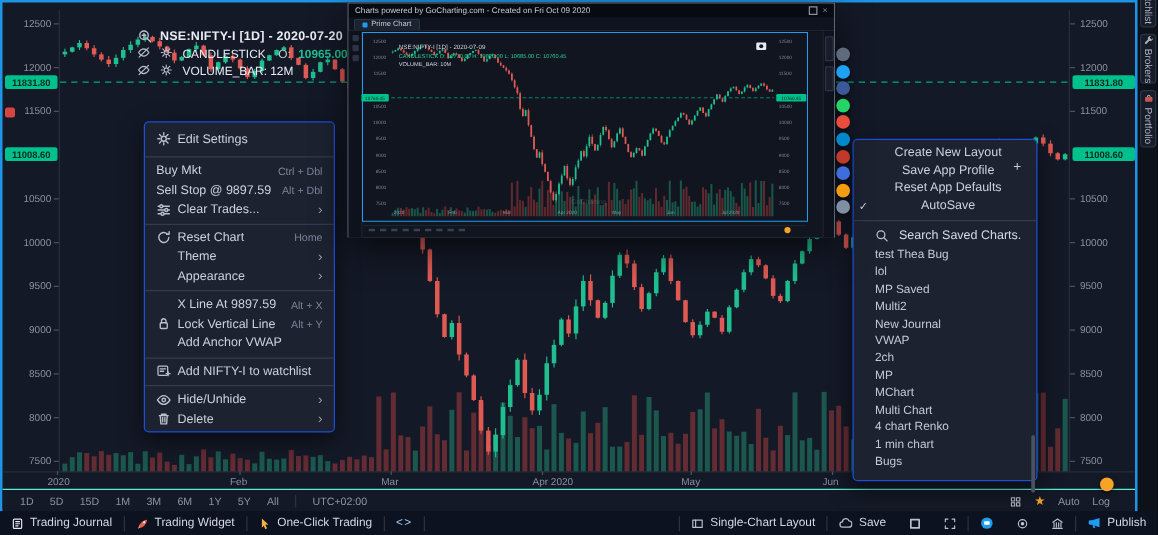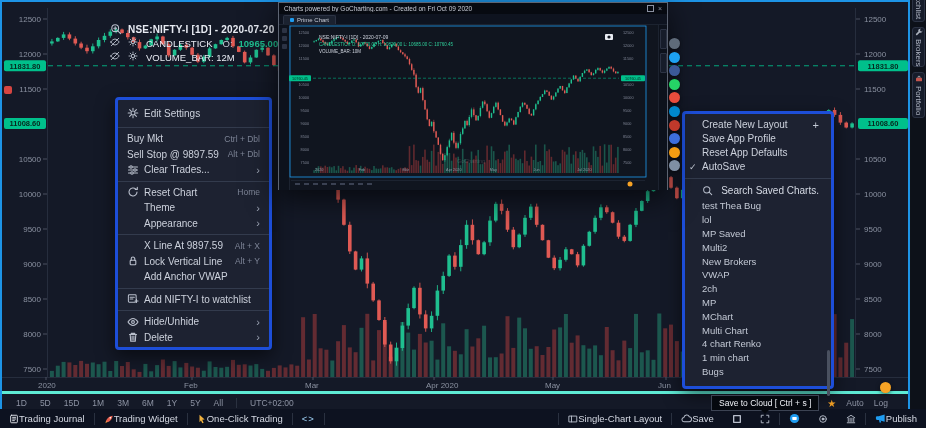--- a/index.html
+++ b/index.html
@@ -15,48 +15,48 @@
   .hdr-row{display:flex;align-items:center;gap:6px;height:14px;}
   .hdr-sym{font-size:10px;color:#e8ebf3;letter-spacing:.2px;font-weight:bold;}
   .hdr-study{font-size:9.5px;color:#e8ebf3;}
   .hdr-lbl{font-size:9.5px;color:#c3c9d5;margin-left:4px;}
   .hdr-val{font-size:9.5px;color:#1fbf8f;font-weight:bold;}
   .hicon{display:inline-flex;width:12px;height:12px;}
   #alert-icon{position:absolute;left:2px;top:84px;width:8px;height:8px;border-radius:2px;
     background:#d64541;z-index:5;}
   
   #timeframe-bar{position:absolute;left:0;right:0;top:389px;height:18px;display:flex;align-items:center;
-    gap:13px;padding:0 10px 0 14px;font-size:8.5px;color:#8d93a3;border-top:3px solid #5eead4;background:#141927;}
+    gap:13px;padding:0 10px 0 14px;font-size:8.5px;color:#8d93a3;border-top:1px solid #5eead4;background:#141927;}
   .tf-item{cursor:pointer;}
   .tf-sep{width:1px;height:10px;background:#2a3140;}
   #tf-right{margin-left:auto;display:flex;align-items:center;gap:10px;padding-right:10px;}
   #tf-star{color:#f7a325;font-size:10px;}
   
   #fab-dot{position:absolute;left:880px;top:382px;width:11px;height:11px;border-radius:50%;
     background:#f7a325;z-index:24;box-shadow:0 1px 4px rgba(0,0,0,.6);}
   
   #right-tabs{position:absolute;left:911px;top:0;width:15px;height:428px;background:#0d1119;z-index:20;}
   .vtab{position:absolute;left:1px;width:13px;box-sizing:border-box;background:#161c2a;border:1px solid #2c3344;
     border-radius:3px;writing-mode:vertical-rl;display:flex;align-items:center;justify-content:center;
     font-size:8px;color:#aeb4c2;gap:3px;padding:3px 0;}
   
-  .menu{position:absolute;background:#1d2231;border:3px solid #1d4ed8;border-radius:4px;
+  .menu{position:absolute;background:#1d2231;border:1px solid #1d4ed8;border-radius:4px;
     box-shadow:0 6px 18px rgba(0,0,0,.55);z-index:30;}
   #context-menu{left:115px;top:97px;width:151px;padding:2px 0;}
   .mrow{display:flex;align-items:center;height:15.5px;padding:0 9px;font-size:10px;color:#ccd1dc;cursor:pointer;}
   .mrow.tall{height:22px;}
   .mi-ic{width:17px;display:inline-flex;align-items:center;flex:none;}
   .mi-short{margin-left:auto;font-size:8.5px;color:#7d8496;}
   .mi-chev{margin-left:auto;font-size:11px;color:#9aa1b2;line-height:10px;}
   .mdiv{height:1px;background:#333b4d;margin:3px 0;}
   .icsvg{stroke:#b9bfcc;fill:none;stroke-width:1.1;stroke-linecap:round;stroke-linejoin:round;}
   
   #layout-menu{left:682px;top:111px;width:146px;padding:5px 0 8px 0;}
-  .lrow{position:relative;display:flex;height:14px;padding:0 12px 0 17px;
-    font-size:10px;color:#ccd1dc;cursor:pointer;}
+  .lrow{position:relative;display:flex;align-items:center;height:14px;padding:0 12px 0 17px;
+    font-size:10px;color:#ccd1dc;cursor:pointer;flex-direction:column;}
   .lrow .trail{margin-left:auto;display:inline-flex;}
   .l-check{position:absolute;left:4px;top:1px;color:#c3c9d5;font-size:9px;}
   .searchrow{display:flex;align-items:center;gap:8px;height:17px;padding:0 12px 0 15px;font-size:10px;color:#d5dae4;justify-content:flex-end;}
   .srow{display:flex;align-items:center;height:13.8px;padding:0 12px 0 17px;font-size:9.5px;color:#c3c9d5;cursor:pointer;}
   #lm-scroll{position:absolute;right:1px;top:236px;width:3px;height:46px;border-radius:2px;background:#4a5160;}
   
   #popup{position:absolute;left:278px;top:2px;width:390px;height:188px;box-sizing:border-box;
     background:#0b0f18;border:1px solid #5d6472;z-index:40;box-shadow:0 8px 28px rgba(0,0,0,.65);}
   #popup-titlebar{height:11px;display:flex;align-items:center;background:#070a11;padding:0 5px;gap:4px;}
   #popup-title{font-size:6.5px;color:#c8ccd6;white-space:nowrap;overflow:hidden;flex:1;}
@@ -76,21 +76,21 @@
   #social-col{position:absolute;left:669px;top:38px;z-index:41;display:flex;flex-direction:column;gap:2.6px;}
   .soc{width:11px;height:11px;border-radius:50%;box-shadow:0 1px 3px rgba(0,0,0,.5);}
   
   #tooltip{position:absolute;left:711px;top:395px;z-index:70;background:#05080e;border:1px solid #3c4353;
     color:#eef1f6;font-size:8.5px;padding:2px 7px;white-space:nowrap;}
   #tooltip:after{content:"";position:absolute;left:50%;bottom:-4px;margin-left:-4px;border:4px solid transparent;
     border-top-color:#05080e;border-bottom:none;}
   
   #bottom-bar{position:absolute;left:0;top:409px;width:926px;height:19px;background:#0d1220;
     display:flex;align-items:center;z-index:50;font-size:9.5px;color:#d4d8e2;}
-  .bb-btn{display:flex;align-items:center;padding:0 9px;height:100%;cursor:pointer;white-space:nowrap;}
+  .bb-btn{display:flex;align-items:center;gap:5px;padding:0 9px;height:100%;cursor:pointer;white-space:nowrap;}
   .bb-div{width:1px;height:12px;background:#2a3140;flex:none;}
   .bb-spacer{flex:1;}
   .bb-ic{display:inline-flex;}
 </style>
 </head>
 <body>
 
 <div id="stage">
 
   <div id="chart-panel">
@@ -829,21 +829,21 @@
     <div class="srow">
         <span>lol</span>
       </div>
     <div class="srow">
         <span>MP Saved</span>
       </div>
     <div class="srow">
         <span>Multi2</span>
       </div>
     <div class="srow">
-        <span>New Brokers</span>
+        <span>New Journal</span>
       </div>
     <div class="srow">
         <span>VWAP</span>
       </div>
     <div class="srow">
         <span>2ch</span>
       </div>
     <div class="srow">
         <span>MP</span>
       </div>
@@ -1372,23 +1372,20 @@
       <div class="soc" style="background: rgb(59, 89, 152);"></div>
       <div class="soc" style="background: rgb(37, 211, 102);"></div>
       <div class="soc" style="background: rgb(231, 76, 60);"></div>
       <div class="soc" style="background: rgb(0, 136, 204);"></div>
       <div class="soc" style="background: rgb(192, 57, 43);"></div>
       <div class="soc" style="background: rgb(61, 110, 219);"></div>
       <div class="soc" style="background: rgb(243, 156, 18);"></div>
       <div class="soc" style="background: rgb(127, 143, 164);"></div>
     </div>
 
-  <div id="tooltip">
-    <span>Save to Cloud [ Ctrl + s ]</span>
-  </div>
 
   <div id="bottom-bar">
     <div class="bb-btn">
       <span class="bb-ic">
         <svg viewBox="0 0 12 12" class="icsvg" width="10" height="10" style="stroke:#e8ebf2;">
             <rect x="2" y="1.5" width="8" height="9" rx="1"></rect>
             <path d="M4.3 4h3.6M4.3 6h3.6M4.3 8h2.2"></path>
           </svg>
       </span>
       <span>Trading Journal</span>

